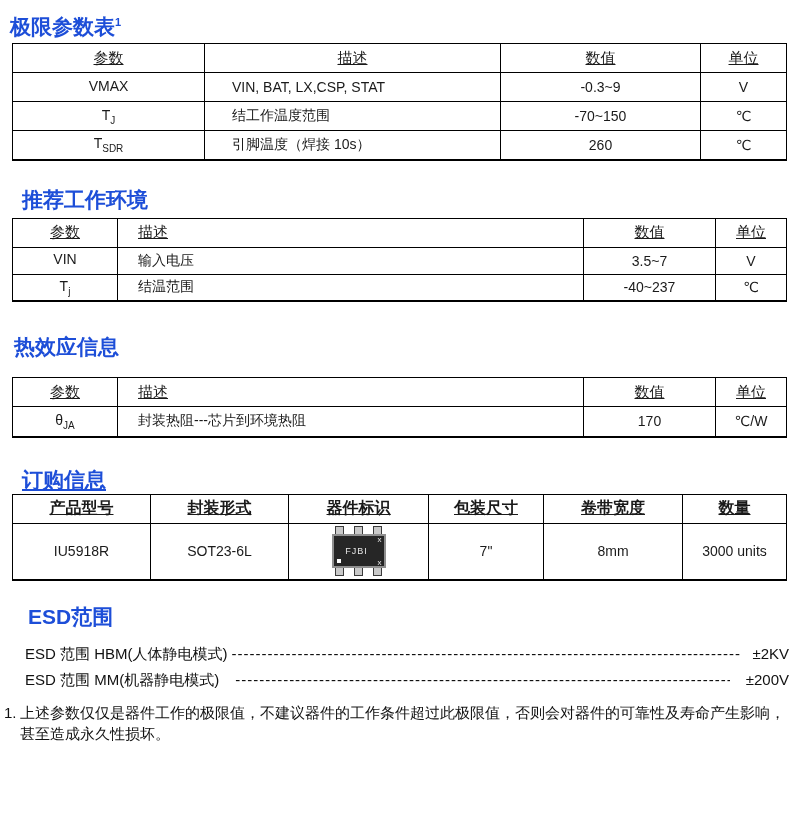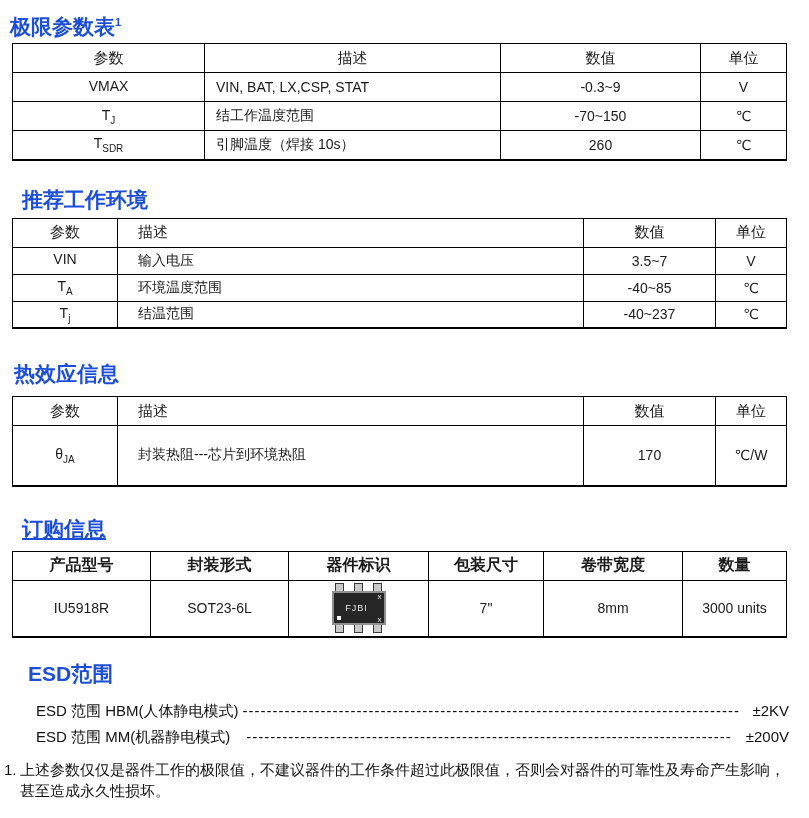--- a/index.html
+++ b/index.html
@@ -9,48 +9,48 @@
     color:#1a1a1a;
     font-family:"Liberation Sans","DejaVu Sans",sans-serif;
   }
   .sec-title {
     font-size:21px; font-weight:bold; color:#1d4ed8;
     height:28px; line-height:28px;
   }
   .sec-title sup { font-size:11px; font-weight:bold; vertical-align:super; }
   .t-title1 { margin:8px 0 0 10px; }
   .t-title2 { margin:25px 0 0 22px; }
-  .t-title3 { margin:31px 0 8px 14px; }
+  .t-title3 { margin:31px 0 16px 14px; }
   .t-title4 { margin:28px 0 0 22px;text-decoration:underline; }
   .t-title5 { margin:22px 0 0 28px; }
 
   table {
     border-collapse:collapse; table-layout:fixed;
     margin-left:12px; width:774px;
     border:1px solid #000; border-bottom-width:2px;
   }
   th, td {
     border:1px solid #000; text-align:center; vertical-align:middle;
     font-size:14px; font-weight:normal; color:#1a1a1a;
     overflow:hidden; white-space:nowrap;
   }
-  th { font-size:15px; }
+  th { font-size:15px;text-decoration:underline; }
   sub { font-size:10px; }
   .tbl-limits { margin-top:7px; }
   .tbl-limits th, .tbl-limits td { height:29px; }
   .tbl-reco { margin-top:4px; }
   .tbl-reco th { height:29px; }
   .tbl-reco td { height:27px; }
   .tbl-thermal { margin-top:2px; }
   .tbl-thermal th { height:29px; }
-  .tbl-thermal td { height:60px; }
-  .tbl-order { margin-top:8px; }
+  .tbl-thermal td { height:30px; }
+  .tbl-order { margin-top:0; }
   .tbl-order th { height:29px; font-weight:bold; font-size:16px; }
   .tbl-order td { height:57px; }
-  .desc { text-align:left; padding-left:11px; }
+  .desc { text-align:left; padding-left:27px; }
   .desc-wide { text-align:left; padding-left:20px; }
 
   
   .chip { width:66px; height:50px; margin:0 auto; display:flex; flex-direction:column; align-items:center; }
   .pins { display:flex; gap:10px; height:9px; }
   .pins i { display:block; width:9px; height:9px; background:#c9c9c9; border:1px solid #3a3a3a; }
   .chip-body {
     width:54px; height:34px; background:#262626; border:2px solid #8f8f8f;
     position:relative; margin:-1px 0; z-index:2; color:#e8e8e8;
   }
@@ -58,21 +58,21 @@
     position:absolute; left:46%; top:50%; transform:translate(-50%,-50%);
     font-size:9px; letter-spacing:1px; color:#e8e8e8;
   }
   .chip-x1 { position:absolute; right:2px; top:-1px; font-size:8px; line-height:9px; }
   .chip-x2 { position:absolute; right:2px; bottom:-1px; font-size:8px; line-height:9px; }
   .chip-dot { position:absolute; left:3px; bottom:3px; width:4px; height:4px; background:#fff; }
 
   
   .esd-line {
     display:flex; align-items:center;
-    margin-left:36px; margin-right:20px;
+    margin-left:25px; margin-right:20px;
     font-size:15px; height:20px; line-height:20px; color:#111;
   }
   .esd-line1 { margin-top:13px; }
   .esd-line2 { margin-top:6px;gap:12px; }
   .esd-label { white-space:nowrap; }
   .esd-leader { flex:1; overflow:hidden; white-space:nowrap; margin:0 4px; letter-spacing:1px; }
   .esd-line1 .esd-value { margin-left:8px; }
   .esd-value { white-space:nowrap; }
 
   
@@ -137,26 +137,20 @@
     <th>参数</th>
     <th class="desc-wide">描述</th>
     <th>数值</th>
     <th>单位</th>
   </tr>
   <tr>
     <td><span>VIN</span><sub></sub></td>
     <td class="desc-wide">输入电压</td>
     <td>3.5~7</td>
     <td>V</td>
-  </tr>
-  <tr>
-    <td><span>T</span><sub>A</sub></td>
-    <td class="desc-wide">环境温度范围</td>
-    <td>-40~85</td>
-    <td>℃</td>
   </tr>
   <tr>
     <td><span>T</span><sub>j</sub></td>
     <td class="desc-wide">结温范围</td>
     <td>-40~237</td>
     <td>℃</td>
   </tr>
 </tbody>
   </table>
 

